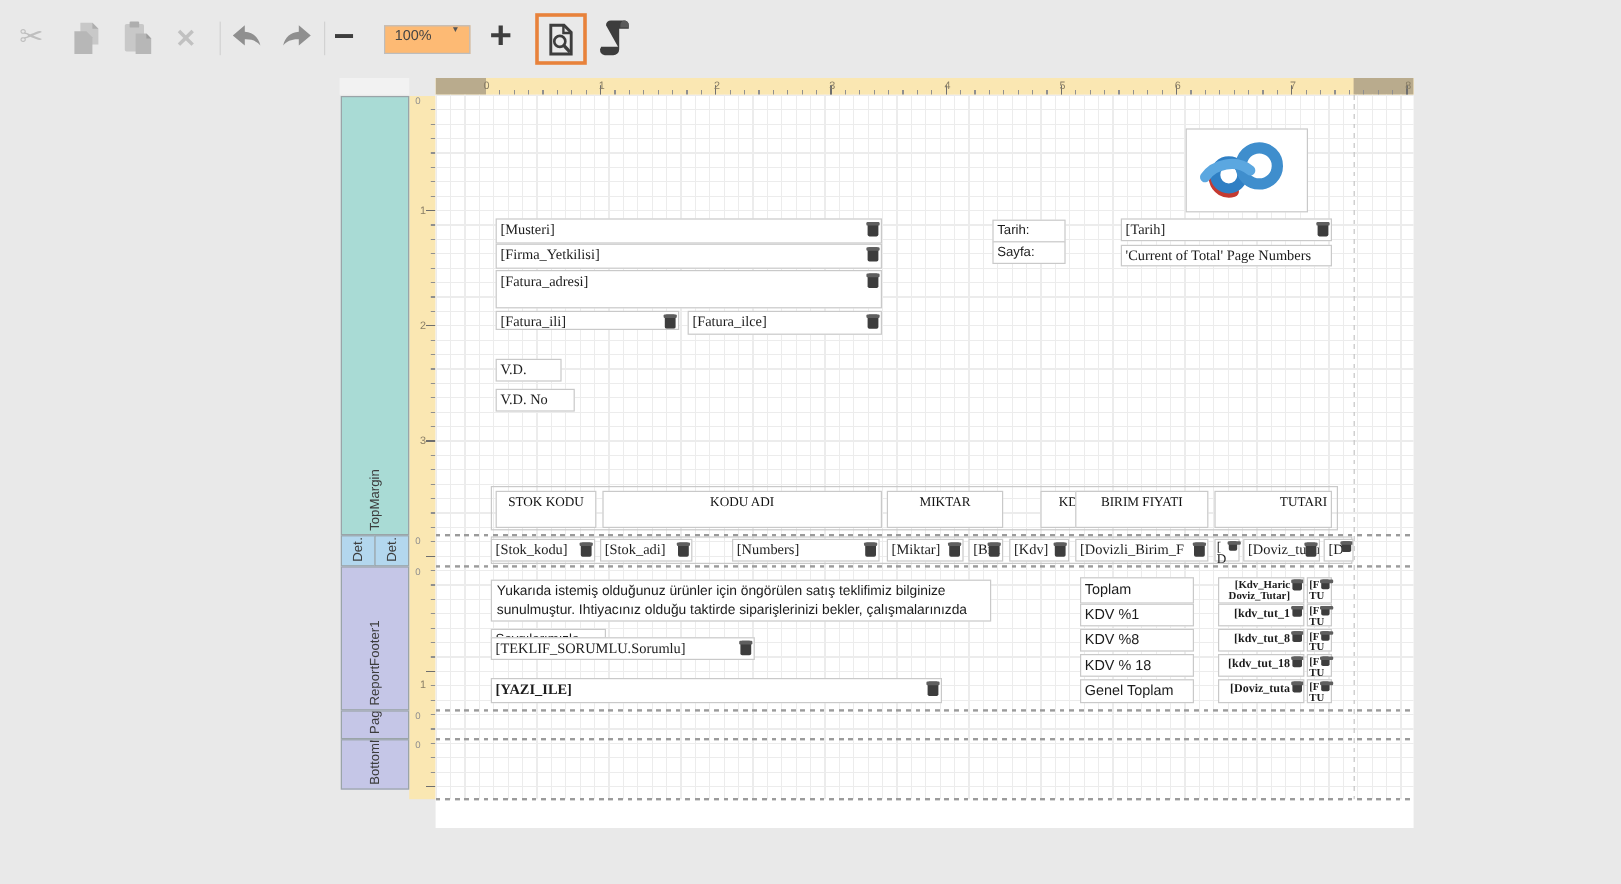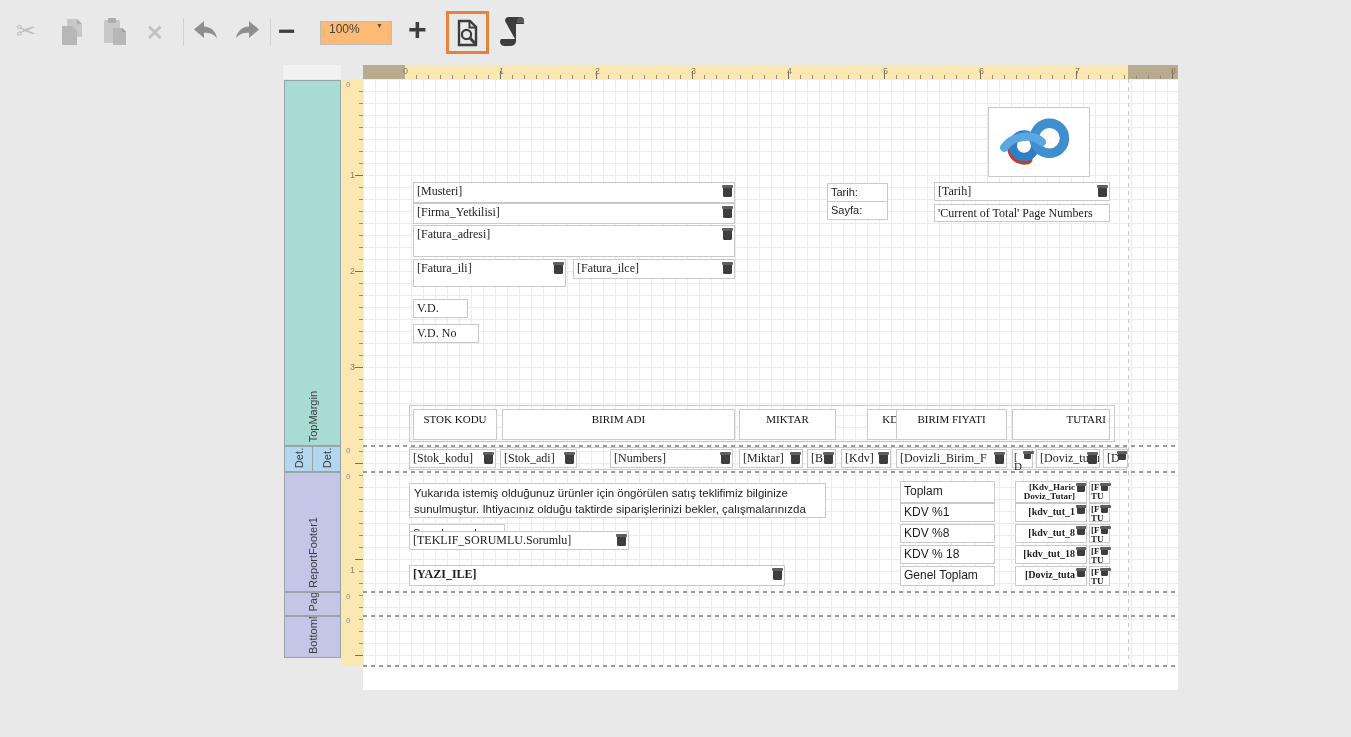--- a/index.html
+++ b/index.html
@@ -181,21 +181,21 @@
         <path d="M12 40 C20 28 40 24 52 34" stroke="#5ba7e0" stroke-width="9" fill="none" stroke-linecap="round"></path>
       </svg>
     </div>
 
     <div class="fld" style="left:50px;top:124px;width:322px;height:21px">
       <span>[Firma_Yetkilisi]</span><i class="dbi"></i></div>
     <div class="fld" style="left:50px;top:103px;width:322px;height:21px">
       <span>[Musteri]</span><i class="dbi"></i></div>
     <div class="fld" style="left:50px;top:146px;width:322px;height:32px">
       <span>[Fatura_adresi]</span><i class="dbi"></i></div>
-    <div class="fld" style="left:50px;top:180px;width:153px;height:28px">
+    <div class="fld" style="left:50px;top:180px;width:153px;height:16px">
       <span>[Fatura_ili]</span><i class="dbi"></i></div>
     <div class="fld" style="left:210px;top:180px;width:162px;height:20px">
       <span>[Fatura_ilce]</span><i class="dbi"></i></div>
 
     <div class="fld sans" style="left:464px;top:104px;width:61px;height:19px">
       <span>Tarih:</span></div>
     <div class="fld sans" style="left:464px;top:122px;width:61px;height:19px">
       <span>Sayfa:</span></div>
     <div class="fld" style="left:571px;top:103px;width:176px;height:19px">
       <span>[Tarih]</span><i class="dbi"></i></div>
@@ -205,21 +205,21 @@
     <div class="fld" style="left:50px;top:220px;width:55px;height:19px">
       <span>V.D.</span></div>
     <div class="fld" style="left:50px;top:245px;width:66px;height:19px">
       <span>V.D. No</span></div>
 
     <div class="fld boxonly" style="left:46px;top:326px;width:706px;height:37px"></div>
     <div class="fld hdr" style="left:50px;top:330px;width:84px;height:31px">
       <span>STOK KODU</span>
       </div>
     <div class="fld hdr" style="left:139px;top:330px;width:233px;height:31px">
-      <span>BIRIM ADI</span>
+      <span>KODU ADI</span>
       </div>
     <div class="fld hdr" style="left:376px;top:330px;width:97px;height:31px">
       <span>MIKTAR</span>
       </div>
     <div class="fld hdr" style="left:504px;top:330px;width:66px;height:31px">
       <span>KDV %</span>
       </div>
     <div class="fld hdr" style="left:533px;top:330px;width:111px;height:31px">
       <span>BIRIM FIYATI</span>
       </div>

